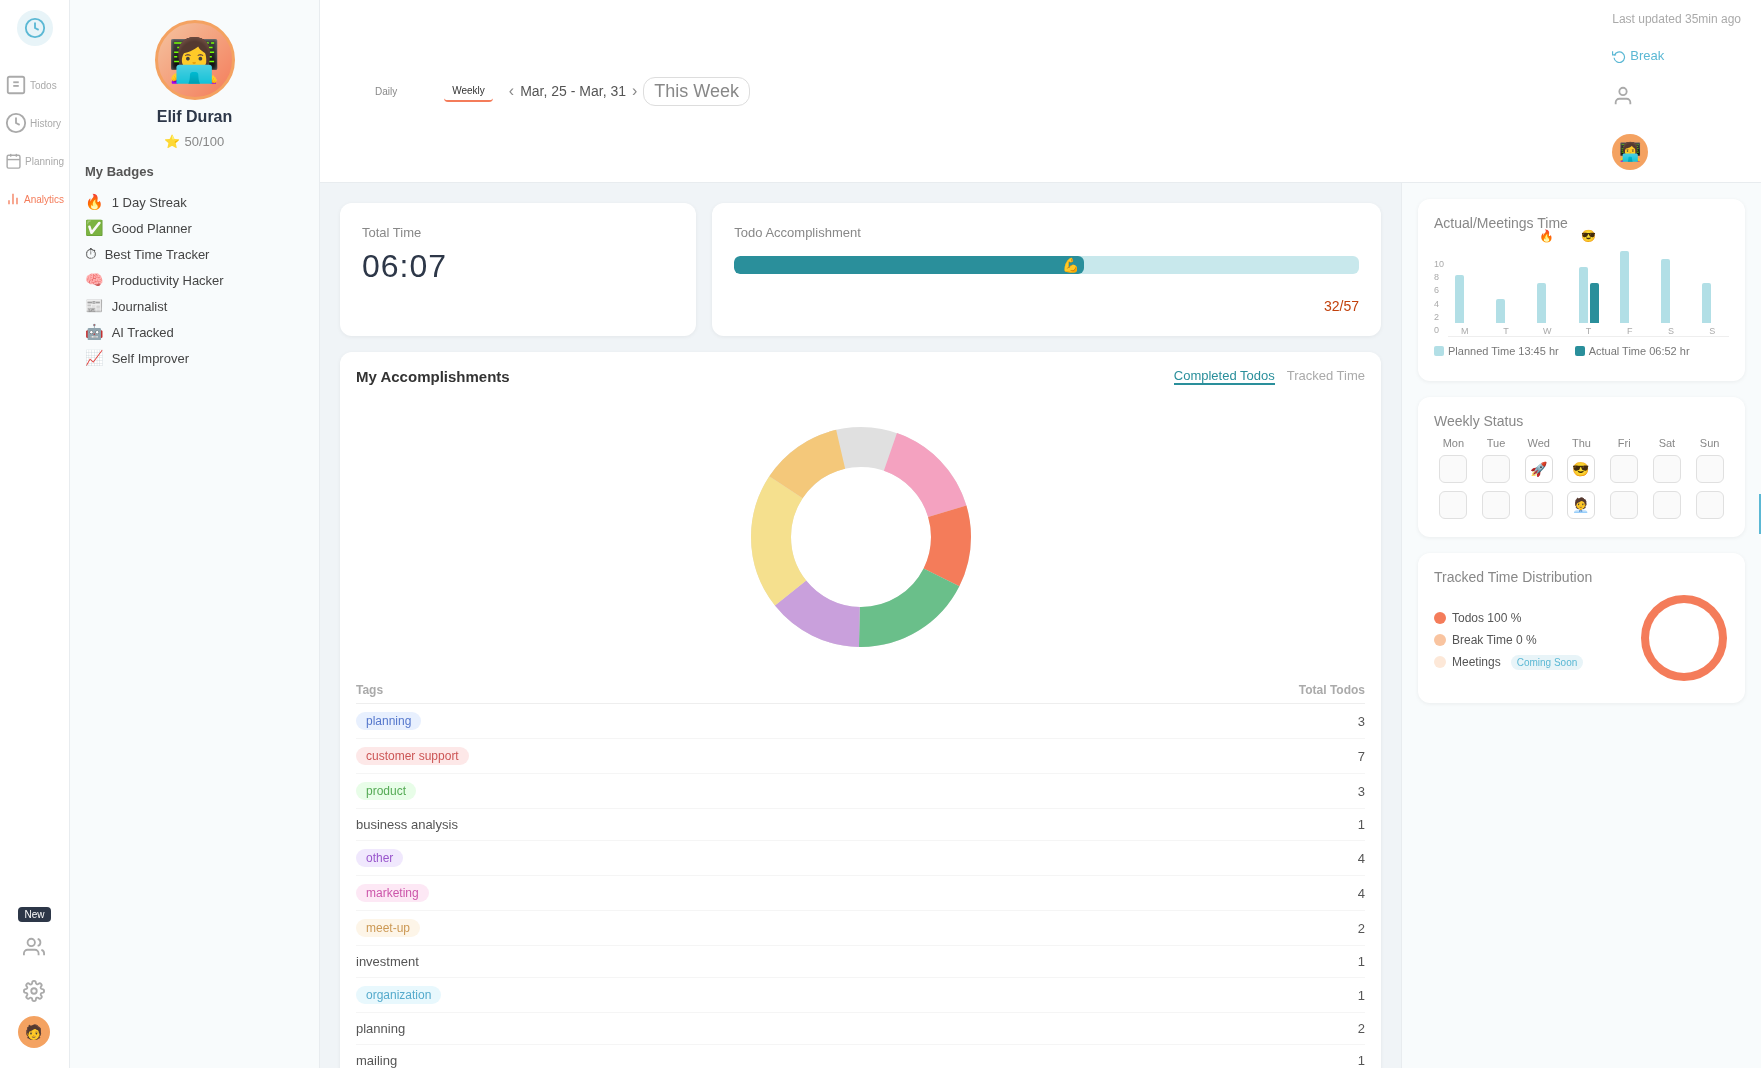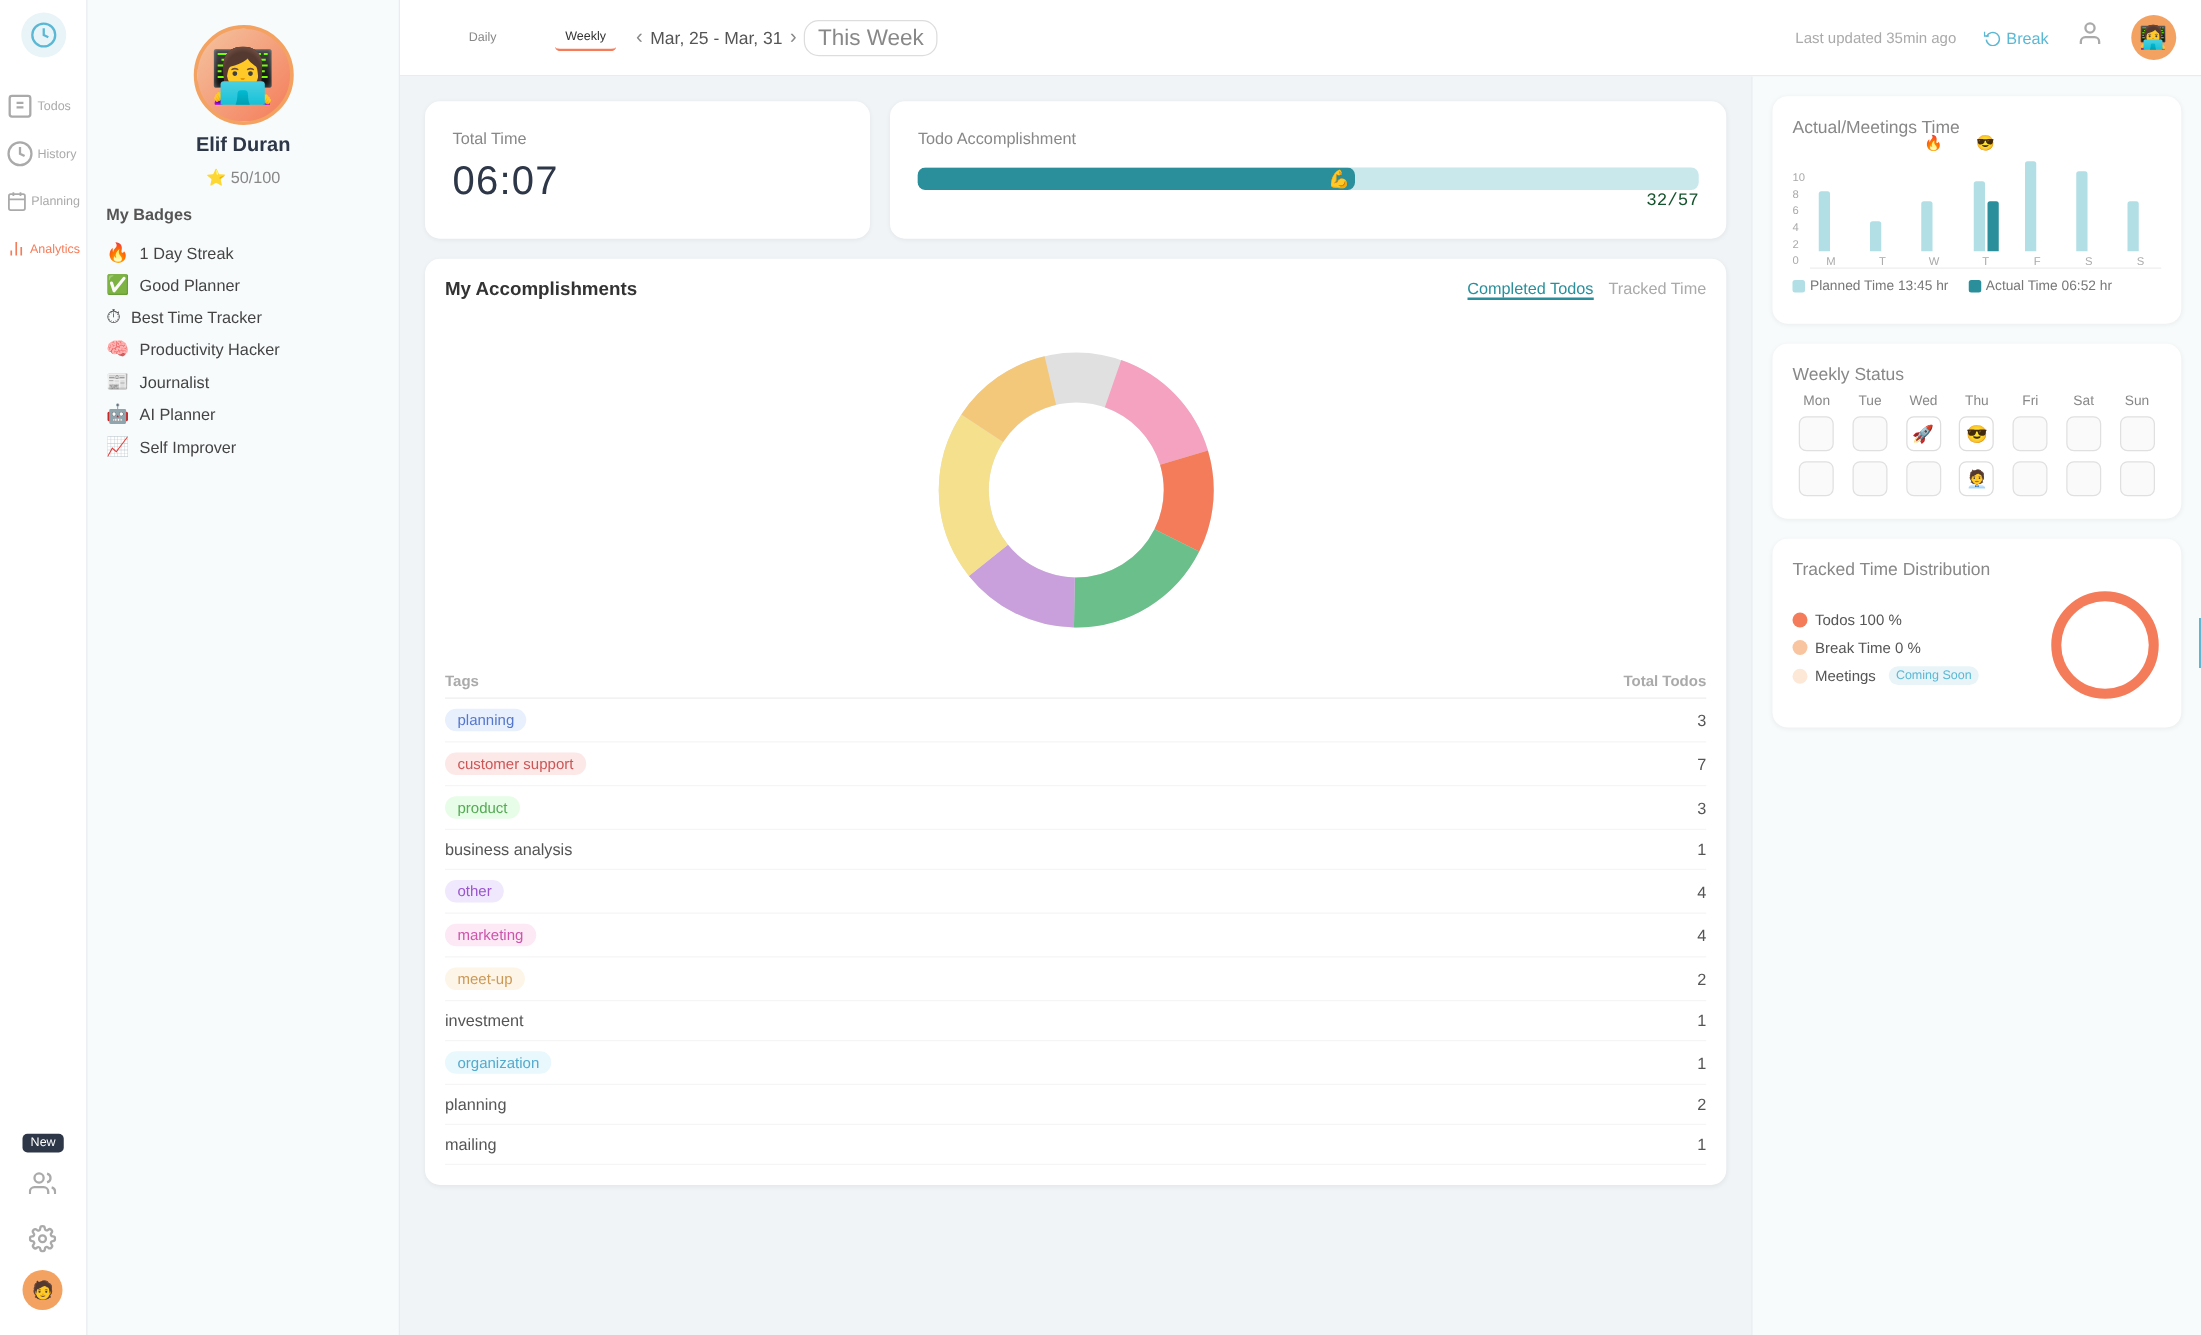--- a/index.html
+++ b/index.html
@@ -80,21 +80,21 @@
       padding: 12px 20px;
       display: flex; align-items: center; gap: 16px;
       border-bottom: 1px solid #e8ecef;
     }
     .topbar-nav { display: flex; align-items: center; gap: 12px; }
     .topbar-tab { font-size: 10px; color: #888; cursor: pointer; padding: 4px 8px; border-radius: 4px; margin-left: 27px; }
     .topbar-tab.active { color: #333; font-weight: 500; border-bottom: 2px solid #f47c5a; }
     .topbar-date { display: flex; align-items: center; gap: 6px; font-size: 14px; color: #555; }
     .topbar-arrow { cursor: pointer; color: #888; font-size: 16px; }
     .this-week-btn { font-size: 18px; color: #888; border: 1px solid #ddd; padding: 3px 10px; border-radius: 12px; cursor: pointer; }
-    .topbar-right { margin-left: auto; display: flex; align-items: center; gap: 22px; }
+    .topbar-right { margin-left: auto; display: flex; align-items: flex-start; gap: 22px; flex-direction: column; }
     .last-updated { font-size: 12px; color: #aaa; }
     .update-btn { font-size: 13px; color: #5bb8d4; cursor: pointer; display: flex; align-items: center; gap: 4px; }
     .topbar-user-icon { font-size: 20px; color: #aaa; cursor: pointer; }
 
     
     .content-area {
       flex: 1; display: flex; gap: 0; overflow: hidden;
     }
     .main-panel {
       flex: 1; padding: 20px; overflow-y: auto; display: flex; flex-direction: column; gap: 16px;
@@ -111,21 +111,21 @@
     .card-title { font-size: 14px; color: #888; margin-bottom: 8px; }
 
     
     .stats-row { display: flex; gap: 16px; }
     .stat-card { flex: 1; background: #fff; border-radius: 12px; padding: 22px; box-shadow: 0 1px 4px rgba(0,0,0,0.06); }
     .stat-label { font-size: 13px; color: #888; margin-bottom: 8px; }
     .stat-value { font-size: 32px; font-weight: 300; color: #2d3748; letter-spacing: 1px; }
     .todo-accom-card { flex: 2; }
     .progress-bar-bg { background: #c8e8ec; border-radius: 6px; height: 18px; overflow: hidden; margin-top: 16px; }
     .progress-bar-fill { background: #2a8f9b; height: 100%; border-radius: 6px; display: flex; align-items: center; justify-content: flex-end; padding-right: 4px; }
-    .progress-label { font-size: 14px; color: #14532d; margin-top: 1px; text-align: right; font-family: Liberation Mono, monospace; }
+    .progress-label { font-size: 14px; color: #c2410c; margin-top: 24px; text-align: right; }
 
     
     .accomp-card { }
     .accomp-header { display: flex; align-items: center; justify-content: space-between; margin-bottom: 12px; }
     .accomp-title { font-size: 15px; font-weight: 600; color: #333; }
     .accomp-tabs { display: flex; gap: 12px; }
     .accomp-tab { font-size: 13px; color: #aaa; cursor: pointer; }
     .accomp-tab.active { color: #2a8f9b; border-bottom: 2px solid #2a8f9b; }
 
     
@@ -264,21 +264,21 @@
         <div class="badge-item">
           <span class="badge-icon">🧠</span>
           <span>Productivity Hacker</span>
         </div>
         <div class="badge-item">
           <span class="badge-icon">📰</span>
           <span>Journalist</span>
         </div>
         <div class="badge-item">
           <span class="badge-icon">🤖</span>
-          <span>AI Planner</span>
+          <span>AI Tracked</span>
         </div>
         <div class="badge-item">
           <span class="badge-icon">📈</span>
           <span>Self Improver</span>
         </div>
       </div>
   </div>
 </div>
 
 <div class="main-content">

